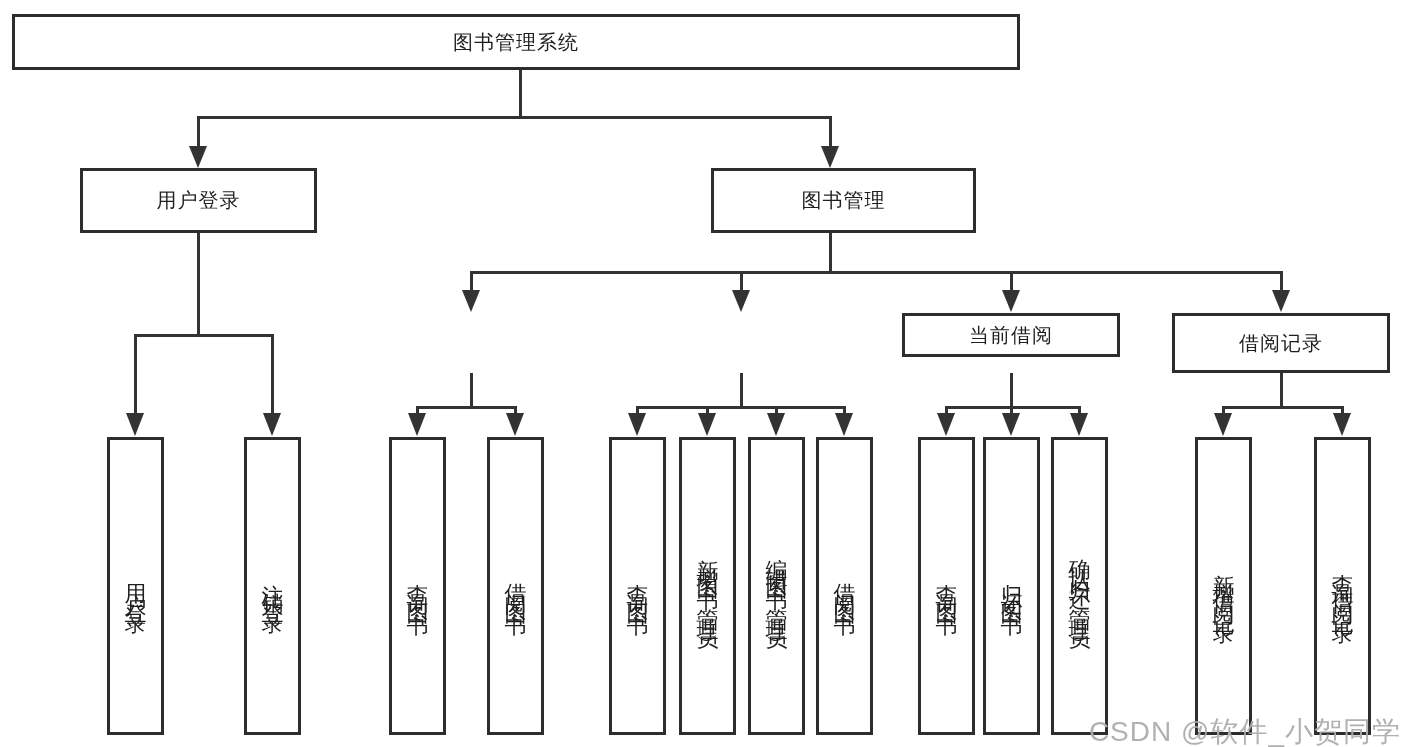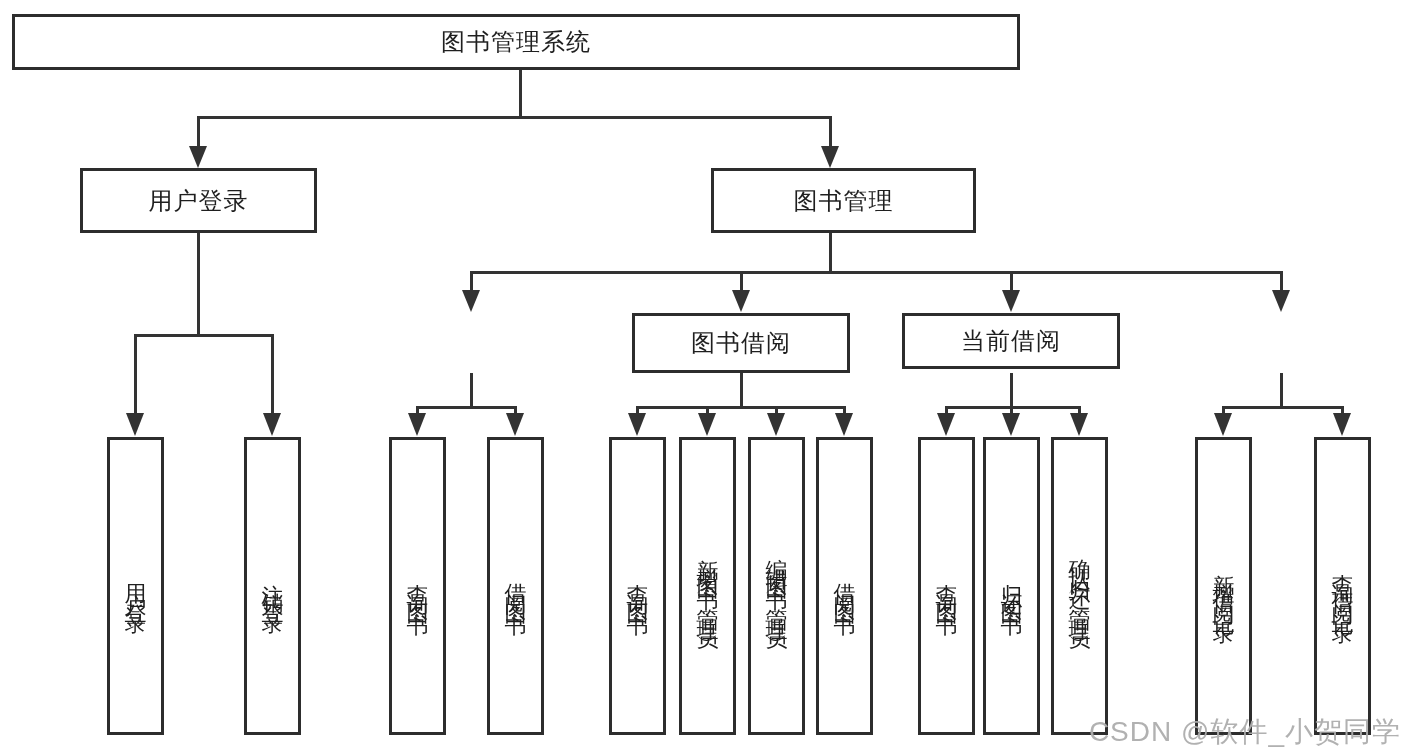--- a/index.html
+++ b/index.html
@@ -20,21 +20,21 @@
   .node {
     position: absolute;
     box-sizing: border-box;
     border: 3px solid #2d2d2d;
     background: #ffffff;
     color: #1f1f1f;
     display: flex;
     align-items: center;
     justify-content: center;
     z-index: 2;
-    font-size: 24px;
+    font-size: 20px;
     letter-spacing: 1px;
     text-align: center;
   }
   .node.v {
     writing-mode: vertical-rl;
     text-orientation: mixed;
     font-size: 22px;
     letter-spacing: 10px;
     line-height: 1;
   }
@@ -99,22 +99,22 @@
       <polygon points="1214,413 1232,413 1223,436"></polygon>
       <polygon points="1333,413 1351,413 1342,436"></polygon>
     </g>
   </svg>
 
   <div class="node" style="left:12px; top:14px; width:1008px; height:56px;">图书管理系统</div>
 
   <div class="node" style="left:80px; top:168px; width:237px; height:65px;">用户登录</div>
   <div class="node" style="left:711px; top:168px; width:265px; height:65px;">图书管理</div>
 
-  <div class="node" style="left:632px; top:313px; width:218px; height:60px;">图书借阅</div>
-  <div class="node" style="left:902px; top:313px; width:218px; height:56px;">当前借阅</div>
+  <div class="node" style="left:902px; top:313px; width:218px; height:44px;">当前借阅</div>
+  <div class="node" style="left:1172px; top:313px; width:218px; height:60px;">借阅记录</div>
 
   <div class="node v" style="left:107px; top:437px; width:57px; height:298px;">用户登录</div>
   <div class="node v" style="left:244px; top:437px; width:57px; height:298px;">注销登录</div>
 
   <div class="node v" style="left:389px; top:437px; width:57px; height:298px;">查询图书</div>
   <div class="node v" style="left:487px; top:437px; width:57px; height:298px;">借阅图书</div>
 
   <div class="node v" style="left:609px; top:437px; width:57px; height:298px;">查询图书</div>
   <div class="node v" style="left:679px; top:437px; width:57px; height:298px;">新增图书（管理员）</div>
   <div class="node v" style="left:748px; top:437px; width:57px; height:298px;">编辑图书（管理员）</div>

